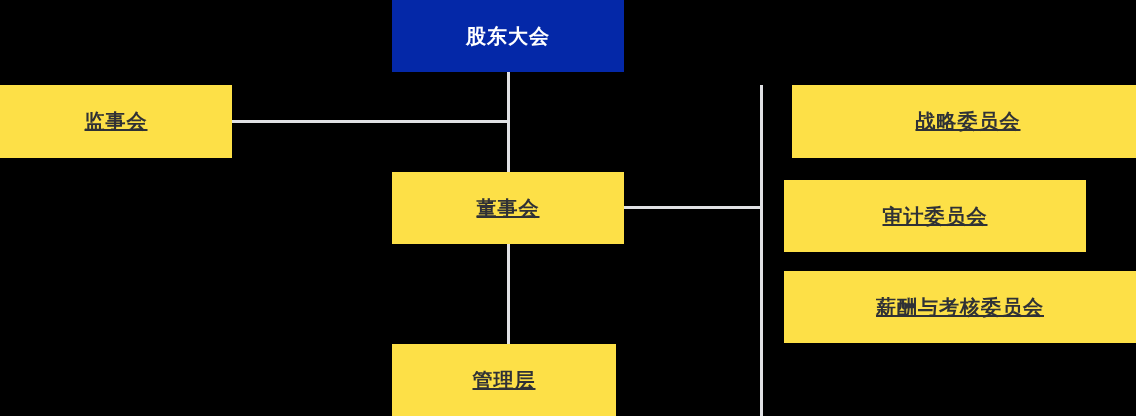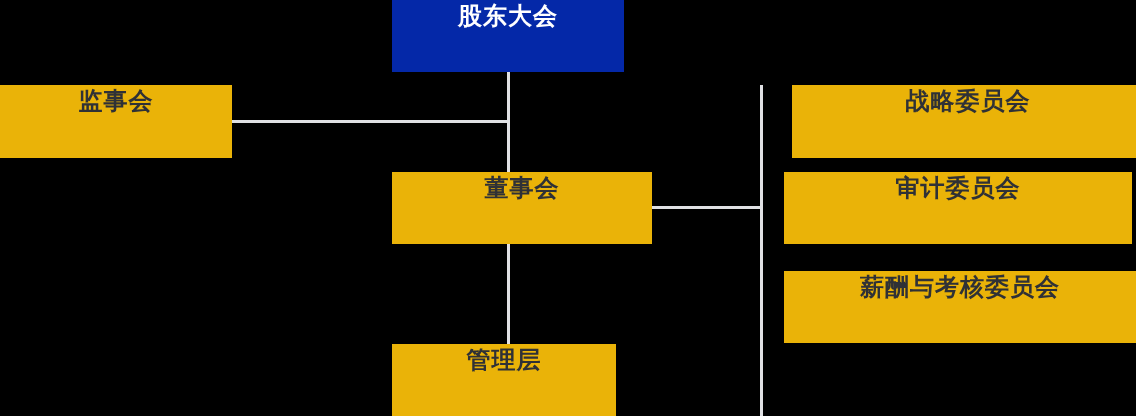--- a/index.html
+++ b/index.html
@@ -11,45 +11,47 @@
     position: relative;
     width: 1136px;
     height: 416px;
     background: #000000;
     overflow: hidden;
     font-family: "Liberation Sans", "DejaVu Sans", sans-serif;
   }
   .node {
     position: absolute;
     display: flex;
+    align-items: center;
     justify-content: center;
-    font-size: 24px;
+    font-size: 20px;
     font-weight: bold;
     letter-spacing: 1px;
     box-sizing: border-box;
   }
   .node.light {
-    background: #eab308;
+    background: #fde047;
     color: #2f3136;
+    text-decoration: underline;
   }
   .node.root {
     background: #0428a8;
     color: #ffffff;
   }
   .line {
     position: absolute;
     background: #e0e1e4;
   }
   
   .n-shareholders { left: 392px; top: 0;     width: 232px; height: 72px; }
   .n-supervisory  { left: 0;     top: 85px;  width: 232px; height: 73px; }
-  .n-board        { left: 392px; top: 172px; width: 260px; height: 72px; }
+  .n-board        { left: 392px; top: 172px; width: 232px; height: 72px; }
   .n-management   { left: 392px; top: 344px; width: 224px; height: 72px; }
   .n-committee-0  { left: 784px; top: 85px;  width: 352px; height: 73px; margin-left: 8px; }
-  .n-committee-1  { left: 784px; top: 172px; width: 348px; height: 72px; }
+  .n-committee-1  { left: 784px; top: 180px; width: 302px; height: 72px; }
   .n-committee-2  { left: 784px; top: 271px; width: 352px; height: 72px; }
   .n-committee-3  { left: 784px; top: 344px; width: 352px; height: 72px; }
   
   .l-top-board      { left: 507px; top: 72px;  width: 3px;   height: 100px; }
   .l-board-mgmt     { left: 507px; top: 244px; width: 3px;   height: 100px; }
   .l-supervisory-h  { left: 232px; top: 120px; width: 277px; height: 3px;  }
   .l-board-right-h  { left: 624px; top: 206px; width: 138px; height: 3px;  }
   .l-committee-v    { left: 760px; top: 85px;  width: 3px;   height: 331px; }
 </style>
 </head>

